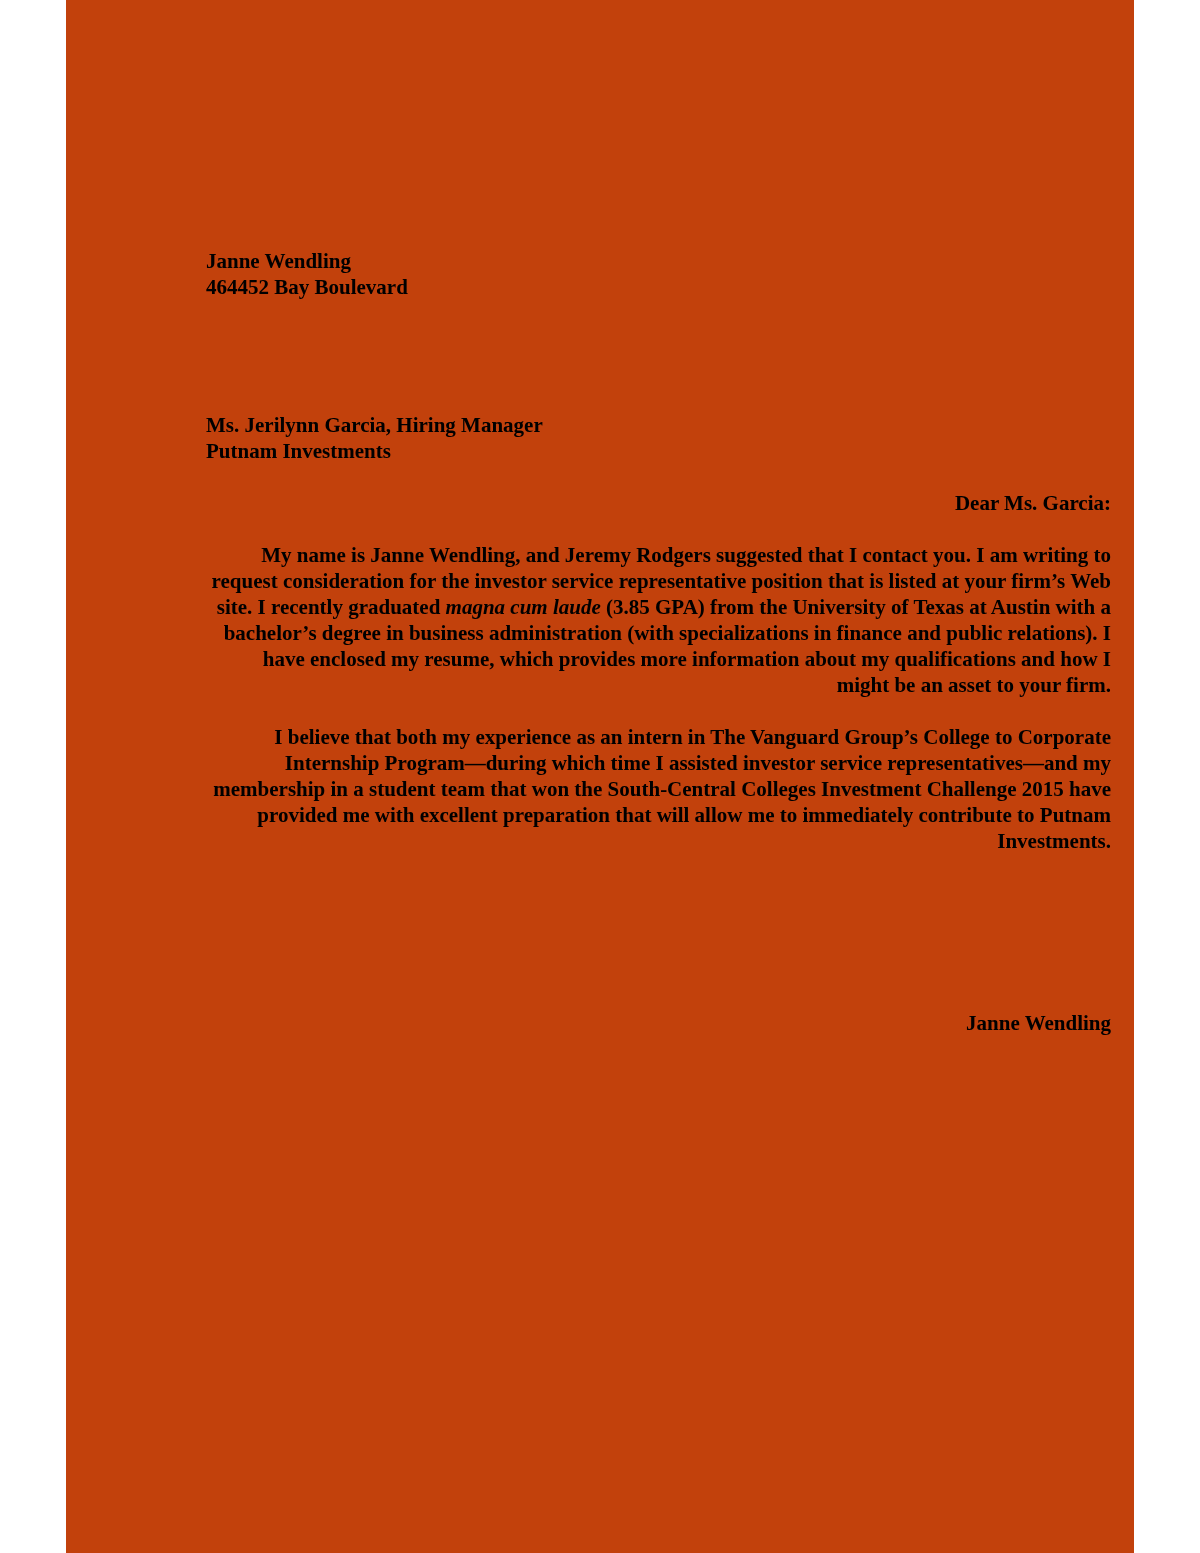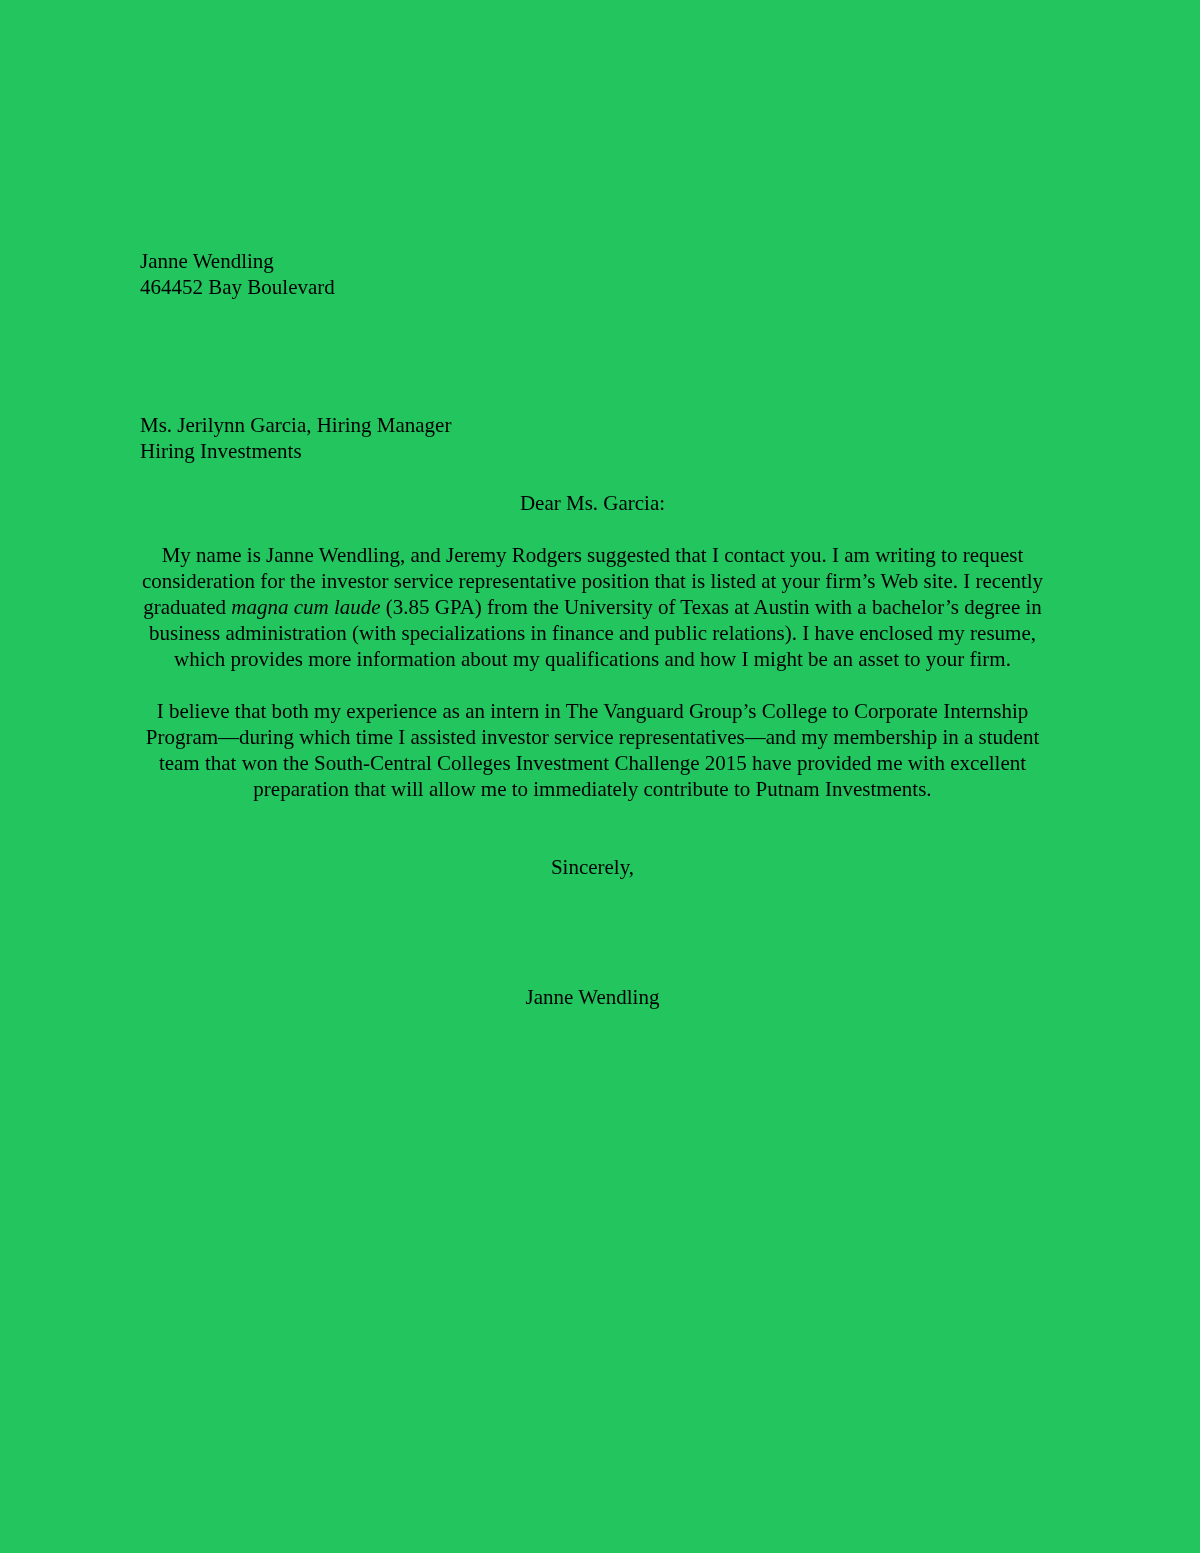--- a/index.html
+++ b/index.html
@@ -2,27 +2,28 @@
 <html><head>
 <meta charset="utf-8">
 <style>
   html, body {
     margin: 0;
     padding: 0;
     background: #ffffff;
   }
   .page {
     position: relative;
-    width: 1200px;
+    width: 1068px;
     height: 1553px;
-    background: #22c55e;
+    background: #c2410c;
     margin: 0 auto;
     overflow: hidden;
     font-family: "Liberation Serif", "DejaVu Serif", serif;
     color: #000000;
+    font-weight: bold;
   }
   .letter {
     position: absolute;
     left: 140px;
     top: 248px;
     width: 905px;
     font-size: 21px;
     line-height: 26px;
     text-align: left;
   }
@@ -33,21 +34,21 @@
     display: block;
     white-space: pre-wrap;
   }
   .gap-sender    { height: 56px; }
   .gap-date      { height: 56px; }
   .gap-recipient { height: 26px; }
   .gap-para      { height: 26px; }
   .gap-sign      { height: 104px; }
   p.para {
     margin: 0;
-    text-align: center;
+    text-align: right;
   }
   .ital {
     font-style: italic;
     margin-top: 47px;
   }
 </style>
 </head>
 <body>
 
 <div class="page">
@@ -58,40 +59,39 @@
       <span class="line">464452 Bay Boulevard</span>
     </div>
 
     <div class="gap-sender"></div>
 
 
     <div class="gap-date"></div>
 
     <div class="block">
       <span class="line">Ms. Jerilynn Garcia, Hiring Manager</span>
-      <span class="line">Hiring Investments</span>
+      <span class="line">Putnam Investments</span>
     </div>
 
     <div class="gap-recipient"></div>
 
     <p class="para">Dear Ms. Garcia:</p>
 
     <div class="gap-para"></div>
 
     <p class="para"><span>My name is Janne Wendling, and Jeremy Rodgers suggested that I contact you. I am writing to request consideration for the investor service representative position that is listed at your firm’s Web site. I recently graduated </span><span class="ital">magna cum laude</span><span> (3.85 GPA) from the University of Texas at Austin with a bachelor’s degree in business administration (with specializations in finance and public relations). I have enclosed my resume, which provides more information about my qualifications and how I might be an asset to your firm.</span></p>
 
     <div class="gap-para"></div>
 
     <p class="para">I believe that both my experience as an intern in The Vanguard Group’s College to Corporate Internship Program—during which time I assisted investor service representatives—and my membership in a student team that won the South-Central Colleges Investment Challenge 2015 have provided me with excellent preparation that will allow me to immediately contribute to Putnam Investments.</p>
 
     <div class="gap-para"></div>
 
 
     <div class="gap-para"></div>
 
-    <p class="para">Sincerely,</p>
 
     <div class="gap-sign"></div>
 
     <p class="para">Janne Wendling</p>
 
   </div>
 </div>
 
 </body></html>

